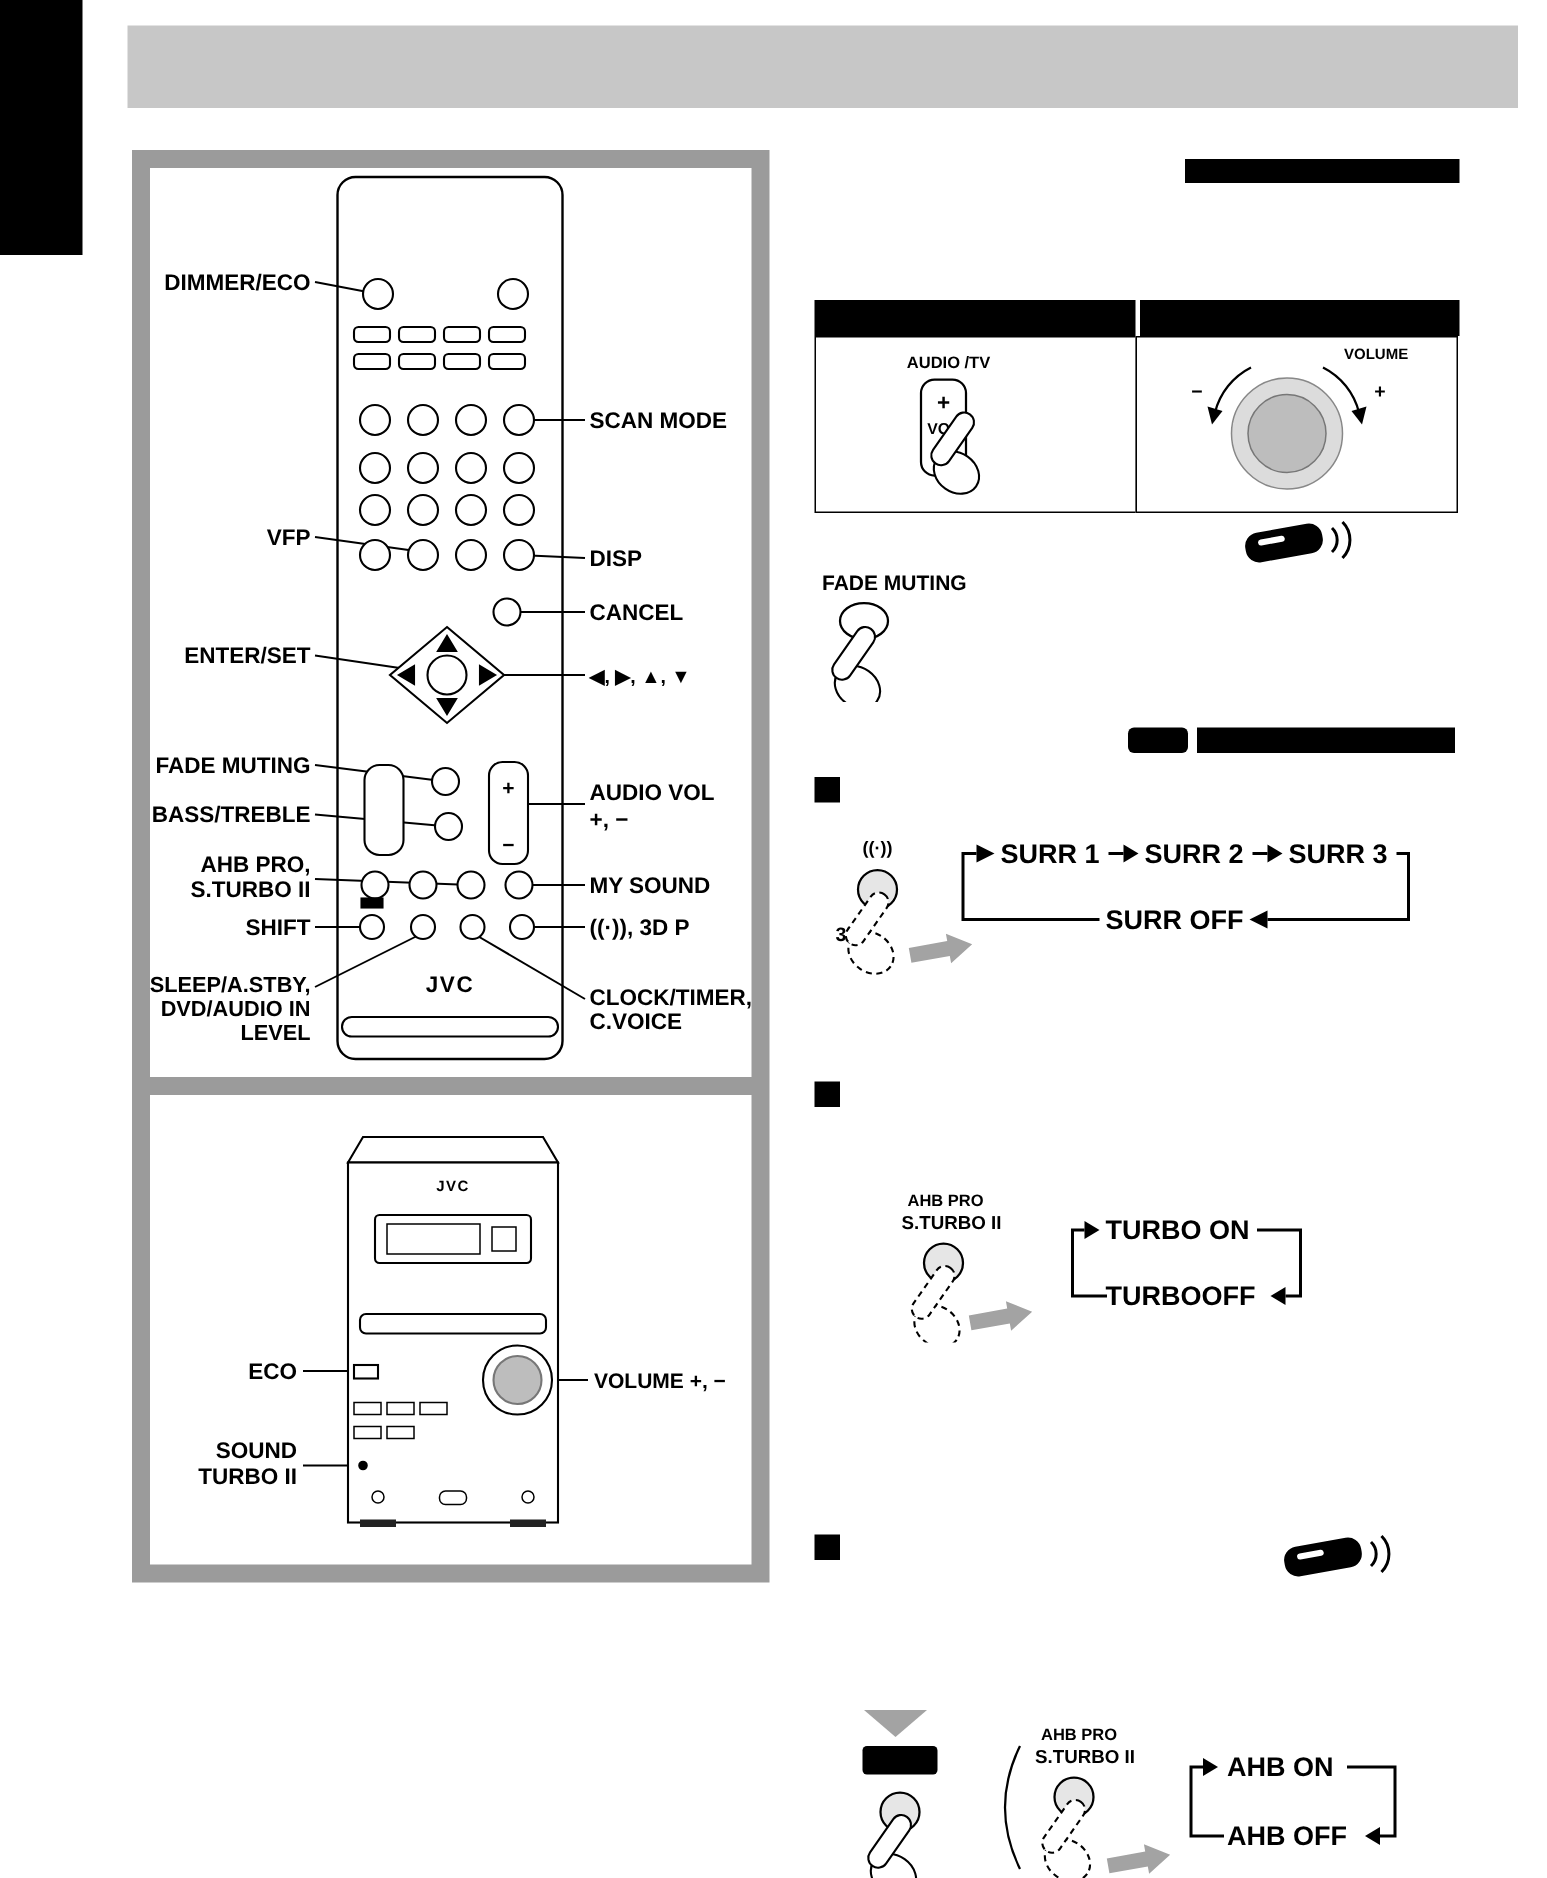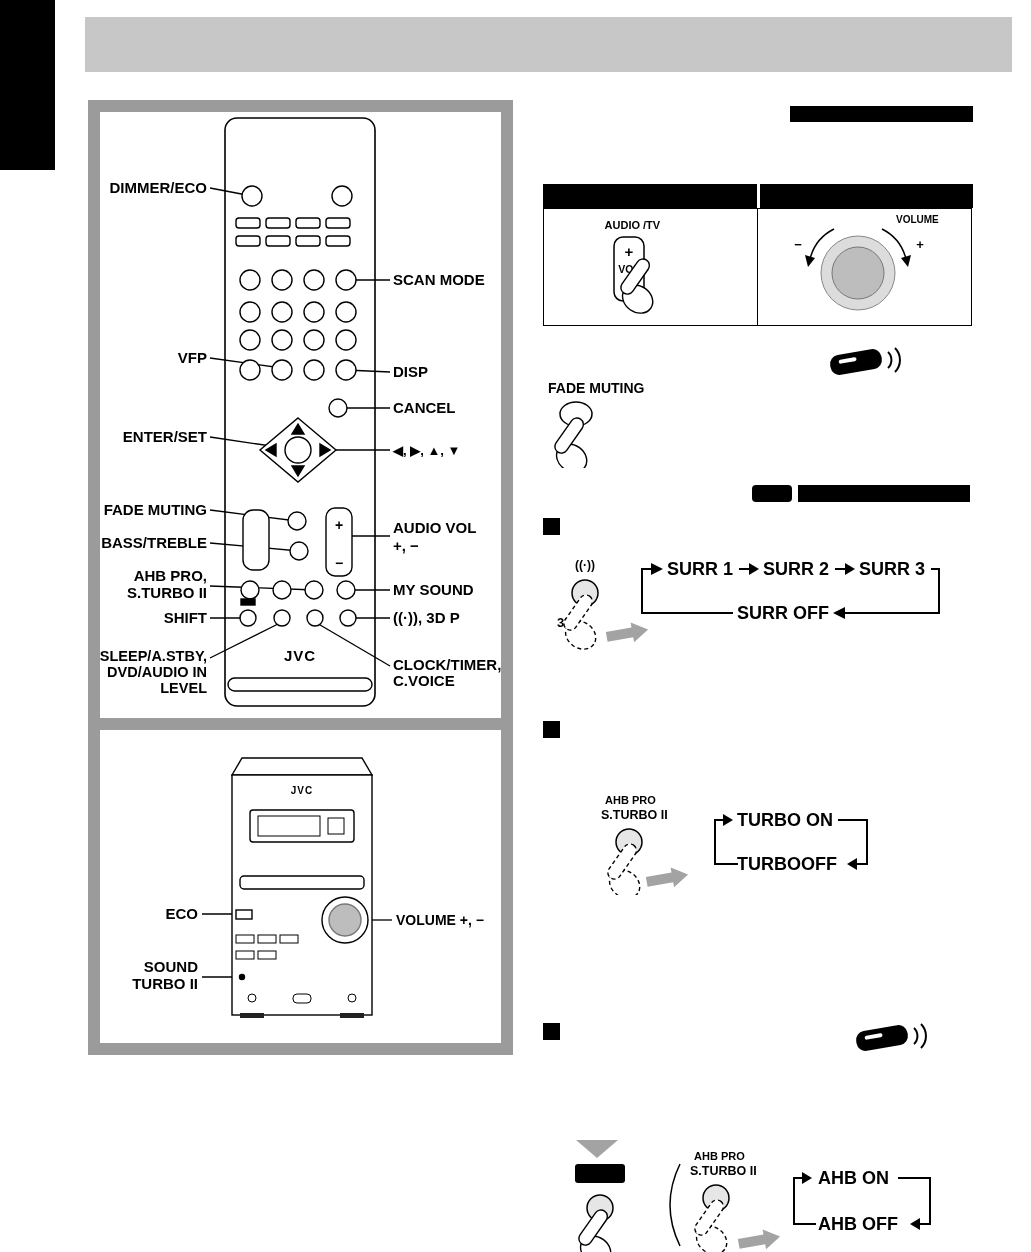--- a/index.html
+++ b/index.html
@@ -11,21 +11,21 @@
   .corner-tab { left:0; top:0; width:55px; height:170px; background:#000; }
   .header-bar { left:85px; top:17px; width:927px; height:55px; background:#c7c7c7; }
   .diagram-frame { left:88px; top:100px; width:425px; height:955px; background:#9b9b9b; }
   .panel { position:absolute; left:12px; background:#fff; }
   #remote-panel { top:12px; width:401px; height:606px; }
   #unit-panel   { top:630px; width:401px; height:313px; }
   svg { display:block; }
   svg text { font-family:"Liberation Sans", sans-serif; font-weight:bold; fill:#000; }
   .fm-label { font-size:14px; font-weight:bold; color:#000; letter-spacing:0px; }
   
-  #volume-table { left:543px; top:184px; width:430px; }
+  #volume-table { left:543px; top:200px; width:430px; }
   .vt-header { display:flex; height:24px; }
   .vt-hcell { background:#000; height:24px; }
   .vt-hcell.left { width:214px; margin-right:3px; }
   .vt-hcell.right { flex:1; }
   .vt-body { display:flex; }
   .vt-cell { width:215px; height:118px; border:1px solid #000; background:#fff; }
   .vt-cell + .vt-cell { margin-left:-1px; }
   .bullet { width:17px; height:17px; background:#000; }
   .pill { border-radius:4px; }
 </style>

